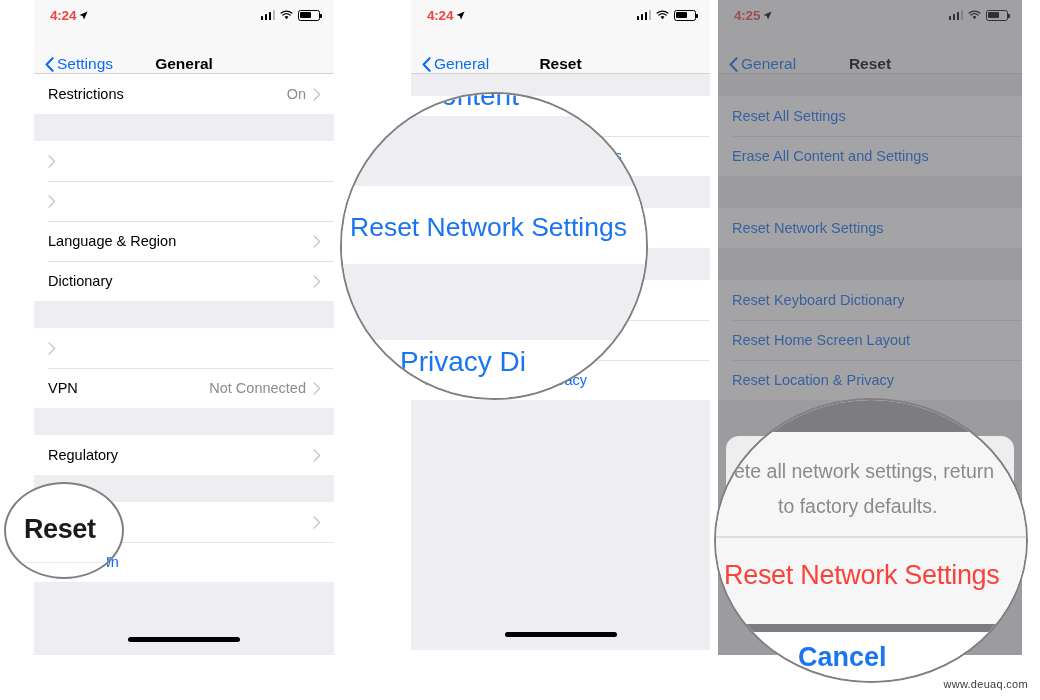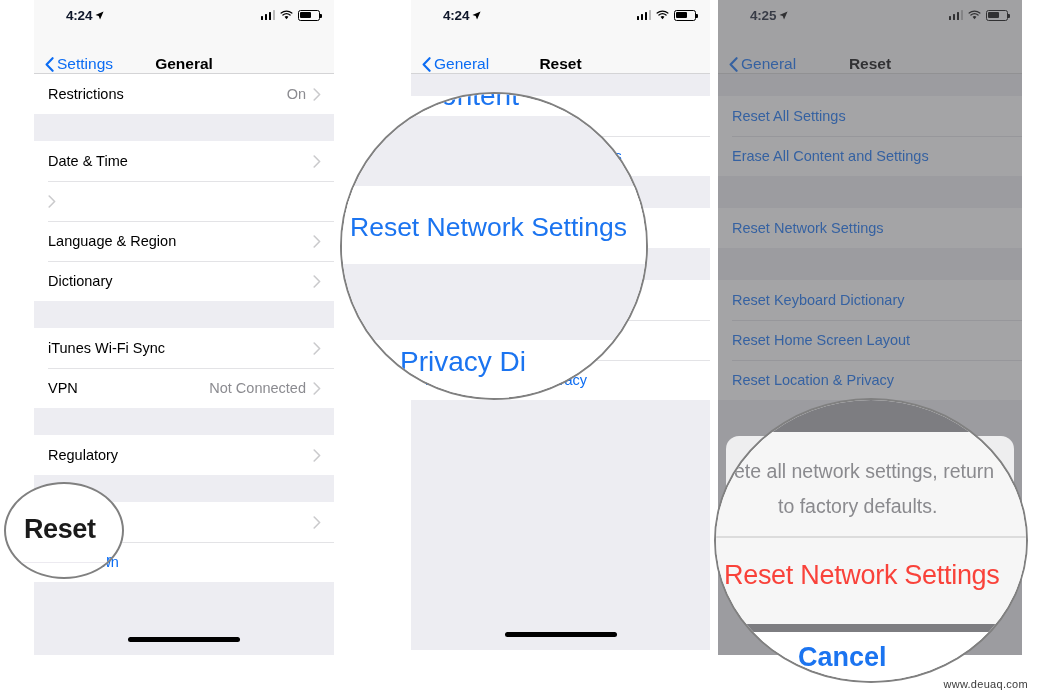--- a/index.html
+++ b/index.html
@@ -19,21 +19,21 @@
 
   .screen { position:absolute; inset:0; background:#ffffff; }
 
   
   .statusbar {
     height: 30px; position: relative;
     background: #f8f8f8;
     display: flex; align-items: center; justify-content: space-between;
     padding: 0 14px 0 16px;
   }
-  .sb-time { font-size: 13.5px; font-weight: 700; color:#0f172a; letter-spacing:-0.2px; display:flex; align-items:center; gap:3px;margin-left:16px;}
+  .sb-time { font-size: 13.5px; font-weight: 700; color:#ef4444; letter-spacing:-0.2px; display:flex; align-items:center; gap:3px;}
   .loc-arrow { display:inline-block; width:9px; height:9px; }
   .sb-right { display:flex; align-items:center; gap:5px; }
   .bars { display:flex; align-items:flex-end; gap:1.5px; height:10px; }
   .bars i { display:block; width:2.5px; background:#000; border-radius:.5px; }
   .bars i:nth-child(1){height:4px;} .bars i:nth-child(2){height:6px;}
   .bars i:nth-child(3){height:8px;} .bars i:nth-child(4){height:10px; background:#b9b9b9;}
   .wifi { width:13px; height:10px; }
   .batt { width:22px; height:11px; border:1.3px solid #000; border-radius:2.5px; position:relative; padding:1.3px;}
   .batt::after{content:""; position:absolute; right:-3.4px; top:3px; width:2px; height:4px; background:#000; border-radius:0 1px 1px 0;}
   .batt span { display:block; height:100%; width:62%; background:#000; border-radius:1px;}
@@ -165,21 +165,20 @@
             <span class="row-value">On</span>
             <svg class="chev-r" viewBox="0 0 8 13">
                 <path d="M1.2 1 L6.6 6.5 L1.2 12" stroke="#8b8b90" stroke-width="1.6" fill="none" stroke-linecap="round" stroke-linejoin="round"></path>
               </svg>
           </div>
         </div>
         <div class="gap" style="height:27px"></div>
 
         <div class="group">
           <div class="row">
-            <span class="row-label">Date &amp; Time</span>
             <svg class="chev-r" viewBox="0 0 8 13">
                 <path d="M1.2 1 L6.6 6.5 L1.2 12" stroke="#8b8b90" stroke-width="1.6" fill="none" stroke-linecap="round" stroke-linejoin="round"></path>
               </svg>
           </div>
           <div class="row">
             <svg class="chev-r" viewBox="0 0 8 13">
                 <path d="M1.2 1 L6.6 6.5 L1.2 12" stroke="#8b8b90" stroke-width="1.6" fill="none" stroke-linecap="round" stroke-linejoin="round"></path>
               </svg>
           </div>
           <div class="row">
@@ -192,21 +191,20 @@
             <span class="row-label">Dictionary</span>
             <svg class="chev-r" viewBox="0 0 8 13">
                 <path d="M1.2 1 L6.6 6.5 L1.2 12" stroke="#8b8b90" stroke-width="1.6" fill="none" stroke-linecap="round" stroke-linejoin="round"></path>
               </svg>
           </div>
         </div>
         <div class="gap" style="height:27px"></div>
 
         <div class="group">
           <div class="row">
-            <span class="row-label">iTunes Wi-Fi Sync</span>
             <svg class="chev-r" viewBox="0 0 8 13">
                 <path d="M1.2 1 L6.6 6.5 L1.2 12" stroke="#8b8b90" stroke-width="1.6" fill="none" stroke-linecap="round" stroke-linejoin="round"></path>
               </svg>
           </div>
           <div class="row">
             <span class="row-label">VPN</span>
             <span class="row-value">Not Connected</span>
             <svg class="chev-r" viewBox="0 0 8 13">
                 <path d="M1.2 1 L6.6 6.5 L1.2 12" stroke="#8b8b90" stroke-width="1.6" fill="none" stroke-linecap="round" stroke-linejoin="round"></path>
               </svg>

